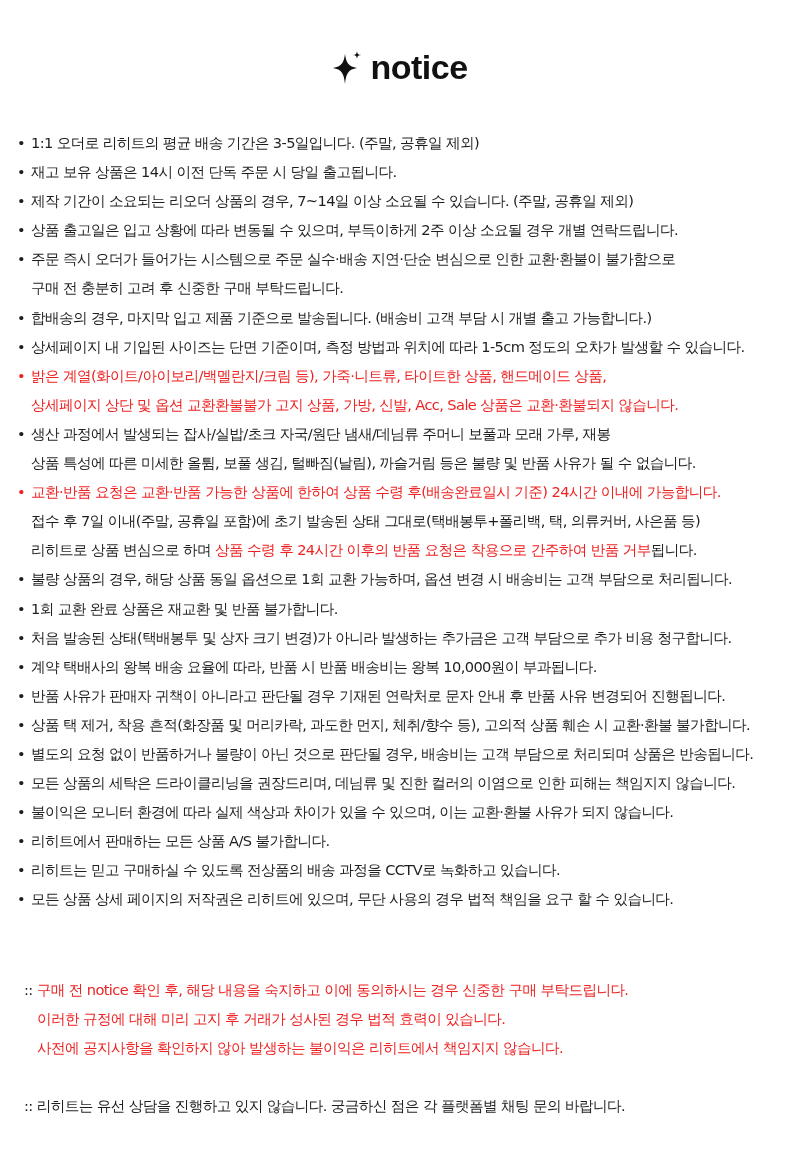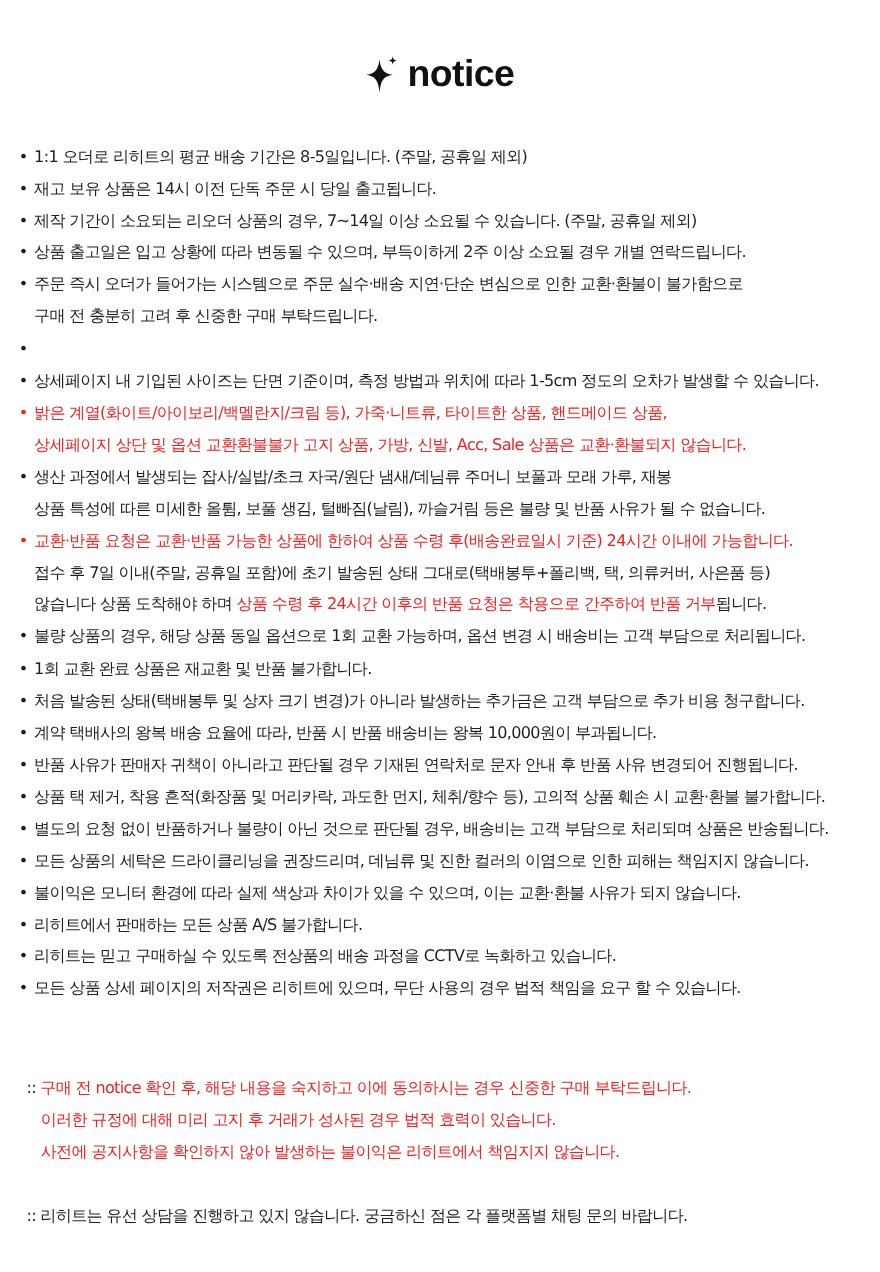--- a/index.html
+++ b/index.html
@@ -63,35 +63,35 @@
     <span>
       <svg viewBox="0 0 34 40" xmlns="http://www.w3.org/2000/svg">
         <path d="M13 6 C14.2 15 16.5 18.5 25 20 C16.5 21.5 14.2 25 13 36 C11.8 25 9.5 21.5 1 20 C9.5 18.5 11.8 15 13 6 Z" fill="#111"></path>
         <path d="M25 3 C25.4 6 26 6.6 29 7 C26 7.4 25.4 8 25 11 C24.6 8 24 7.4 21 7 C24 6.6 24.6 6 25 3 Z" fill="#111"></path>
       </svg>
     </span>
     <span class="title-text">notice</span>
   </div>
 
   <ul class="list" id="notice-list">
-      <li class="line"><span class="bullet">•</span><span>1:1 오더로 리히트의 평균 배송 기간은 8-5일입니다. (주말, 공휴일 제외)</span></li>
+      <li class="line"><span class="bullet">•</span><span>1:1 오더로 리히트의 평균 배송 기간은 3-5일입니다. (주말, 공휴일 제외)</span></li>
       <li class="line"><span class="bullet">•</span><span>재고 보유 상품은 14시 이전 단독 주문 시 당일 출고됩니다.</span></li>
       <li class="line"><span class="bullet">•</span><span>제작 기간이 소요되는 리오더 상품의 경우, 7~14일 이상 소요될 수 있습니다. (주말, 공휴일 제외)</span></li>
       <li class="line"><span class="bullet">•</span><span>상품 출고일은 입고 상황에 따라 변동될 수 있으며, 부득이하게 2주 이상 소요될 경우 개별 연락드립니다.</span></li>
       <li class="line"><span class="bullet">•</span><span>주문 즉시 오더가 들어가는 시스템으로 주문 실수·배송 지연·단순 변심으로 인한 교환·환불이 불가함으로</span></li>
       <li class="line"><span>구매 전 충분히 고려 후 신중한 구매 부탁드립니다.</span></li>
-      <li class="line"><span class="bullet">•</span></li>
+      <li class="line"><span class="bullet">•</span><span>합배송의 경우, 마지막 입고 제품 기준으로 발송됩니다. (배송비 고객 부담 시 개별 출고 가능합니다.)</span></li>
       <li class="line"><span class="bullet">•</span><span>상세페이지 내 기입된 사이즈는 단면 기준이며, 측정 방법과 위치에 따라 1-5cm 정도의 오차가 발생할 수 있습니다.</span></li>
       <li class="line"><span class="bullet red">•</span><span class="red">밝은 계열(화이트/아이보리/백멜란지/크림 등), 가죽·니트류, 타이트한 상품, 핸드메이드 상품,</span></li>
       <li class="line"><span class="red">상세페이지 상단 및 옵션 교환환불불가 고지 상품, 가방, 신발, Acc, Sale 상품은 교환·환불되지 않습니다.</span></li>
       <li class="line"><span class="bullet">•</span><span>생산 과정에서 발생되는 잡사/실밥/초크 자국/원단 냄새/데님류 주머니 보풀과 모래 가루, 재봉</span></li>
       <li class="line"><span>상품 특성에 따른 미세한 올튐, 보풀 생김, 털빠짐(날림), 까슬거림 등은 불량 및 반품 사유가 될 수 없습니다.</span></li>
       <li class="line"><span class="bullet red">•</span><span class="red">교환·반품 요청은 교환·반품 가능한 상품에 한하여 상품 수령 후(배송완료일시 기준) 24시간 이내에 가능합니다.</span></li>
       <li class="line"><span>접수 후 7일 이내(주말, 공휴일 포함)에 초기 발송된 상태 그대로(택배봉투+폴리백, 택, 의류커버, 사은품 등)</span></li>
-      <li class="line"><span>않습니다 상품 도착해야 하며 </span><span class="red">상품 수령 후 24시간 이후의 반품 요청은 착용으로 간주하여 반품 거부</span><span>됩니다.</span></li>
+      <li class="line"><span>리히트로 상품 변심으로 하며 </span><span class="red">상품 수령 후 24시간 이후의 반품 요청은 착용으로 간주하여 반품 거부</span><span>됩니다.</span></li>
       <li class="line"><span class="bullet">•</span><span>불량 상품의 경우, 해당 상품 동일 옵션으로 1회 교환 가능하며, 옵션 변경 시 배송비는 고객 부담으로 처리됩니다.</span></li>
       <li class="line"><span class="bullet">•</span><span>1회 교환 완료 상품은 재교환 및 반품 불가합니다.</span></li>
       <li class="line"><span class="bullet">•</span><span>처음 발송된 상태(택배봉투 및 상자 크기 변경)가 아니라 발생하는 추가금은 고객 부담으로 추가 비용 청구합니다.</span></li>
       <li class="line"><span class="bullet">•</span><span>계약 택배사의 왕복 배송 요율에 따라, 반품 시 반품 배송비는 왕복 10,000원이 부과됩니다.</span></li>
       <li class="line"><span class="bullet">•</span><span>반품 사유가 판매자 귀책이 아니라고 판단될 경우 기재된 연락처로 문자 안내 후 반품 사유 변경되어 진행됩니다.</span></li>
       <li class="line"><span class="bullet">•</span><span>상품 택 제거, 착용 흔적(화장품 및 머리카락, 과도한 먼지, 체취/향수 등), 고의적 상품 훼손 시 교환·환불 불가합니다.</span></li>
       <li class="line"><span class="bullet">•</span><span>별도의 요청 없이 반품하거나 불량이 아닌 것으로 판단될 경우, 배송비는 고객 부담으로 처리되며 상품은 반송됩니다.</span></li>
       <li class="line"><span class="bullet">•</span><span>모든 상품의 세탁은 드라이클리닝을 권장드리며, 데님류 및 진한 컬러의 이염으로 인한 피해는 책임지지 않습니다.</span></li>
       <li class="line"><span class="bullet">•</span><span>불이익은 모니터 환경에 따라 실제 색상과 차이가 있을 수 있으며, 이는 교환·환불 사유가 되지 않습니다.</span></li>
       <li class="line"><span class="bullet">•</span><span>리히트에서 판매하는 모든 상품 A/S 불가합니다.</span></li>

